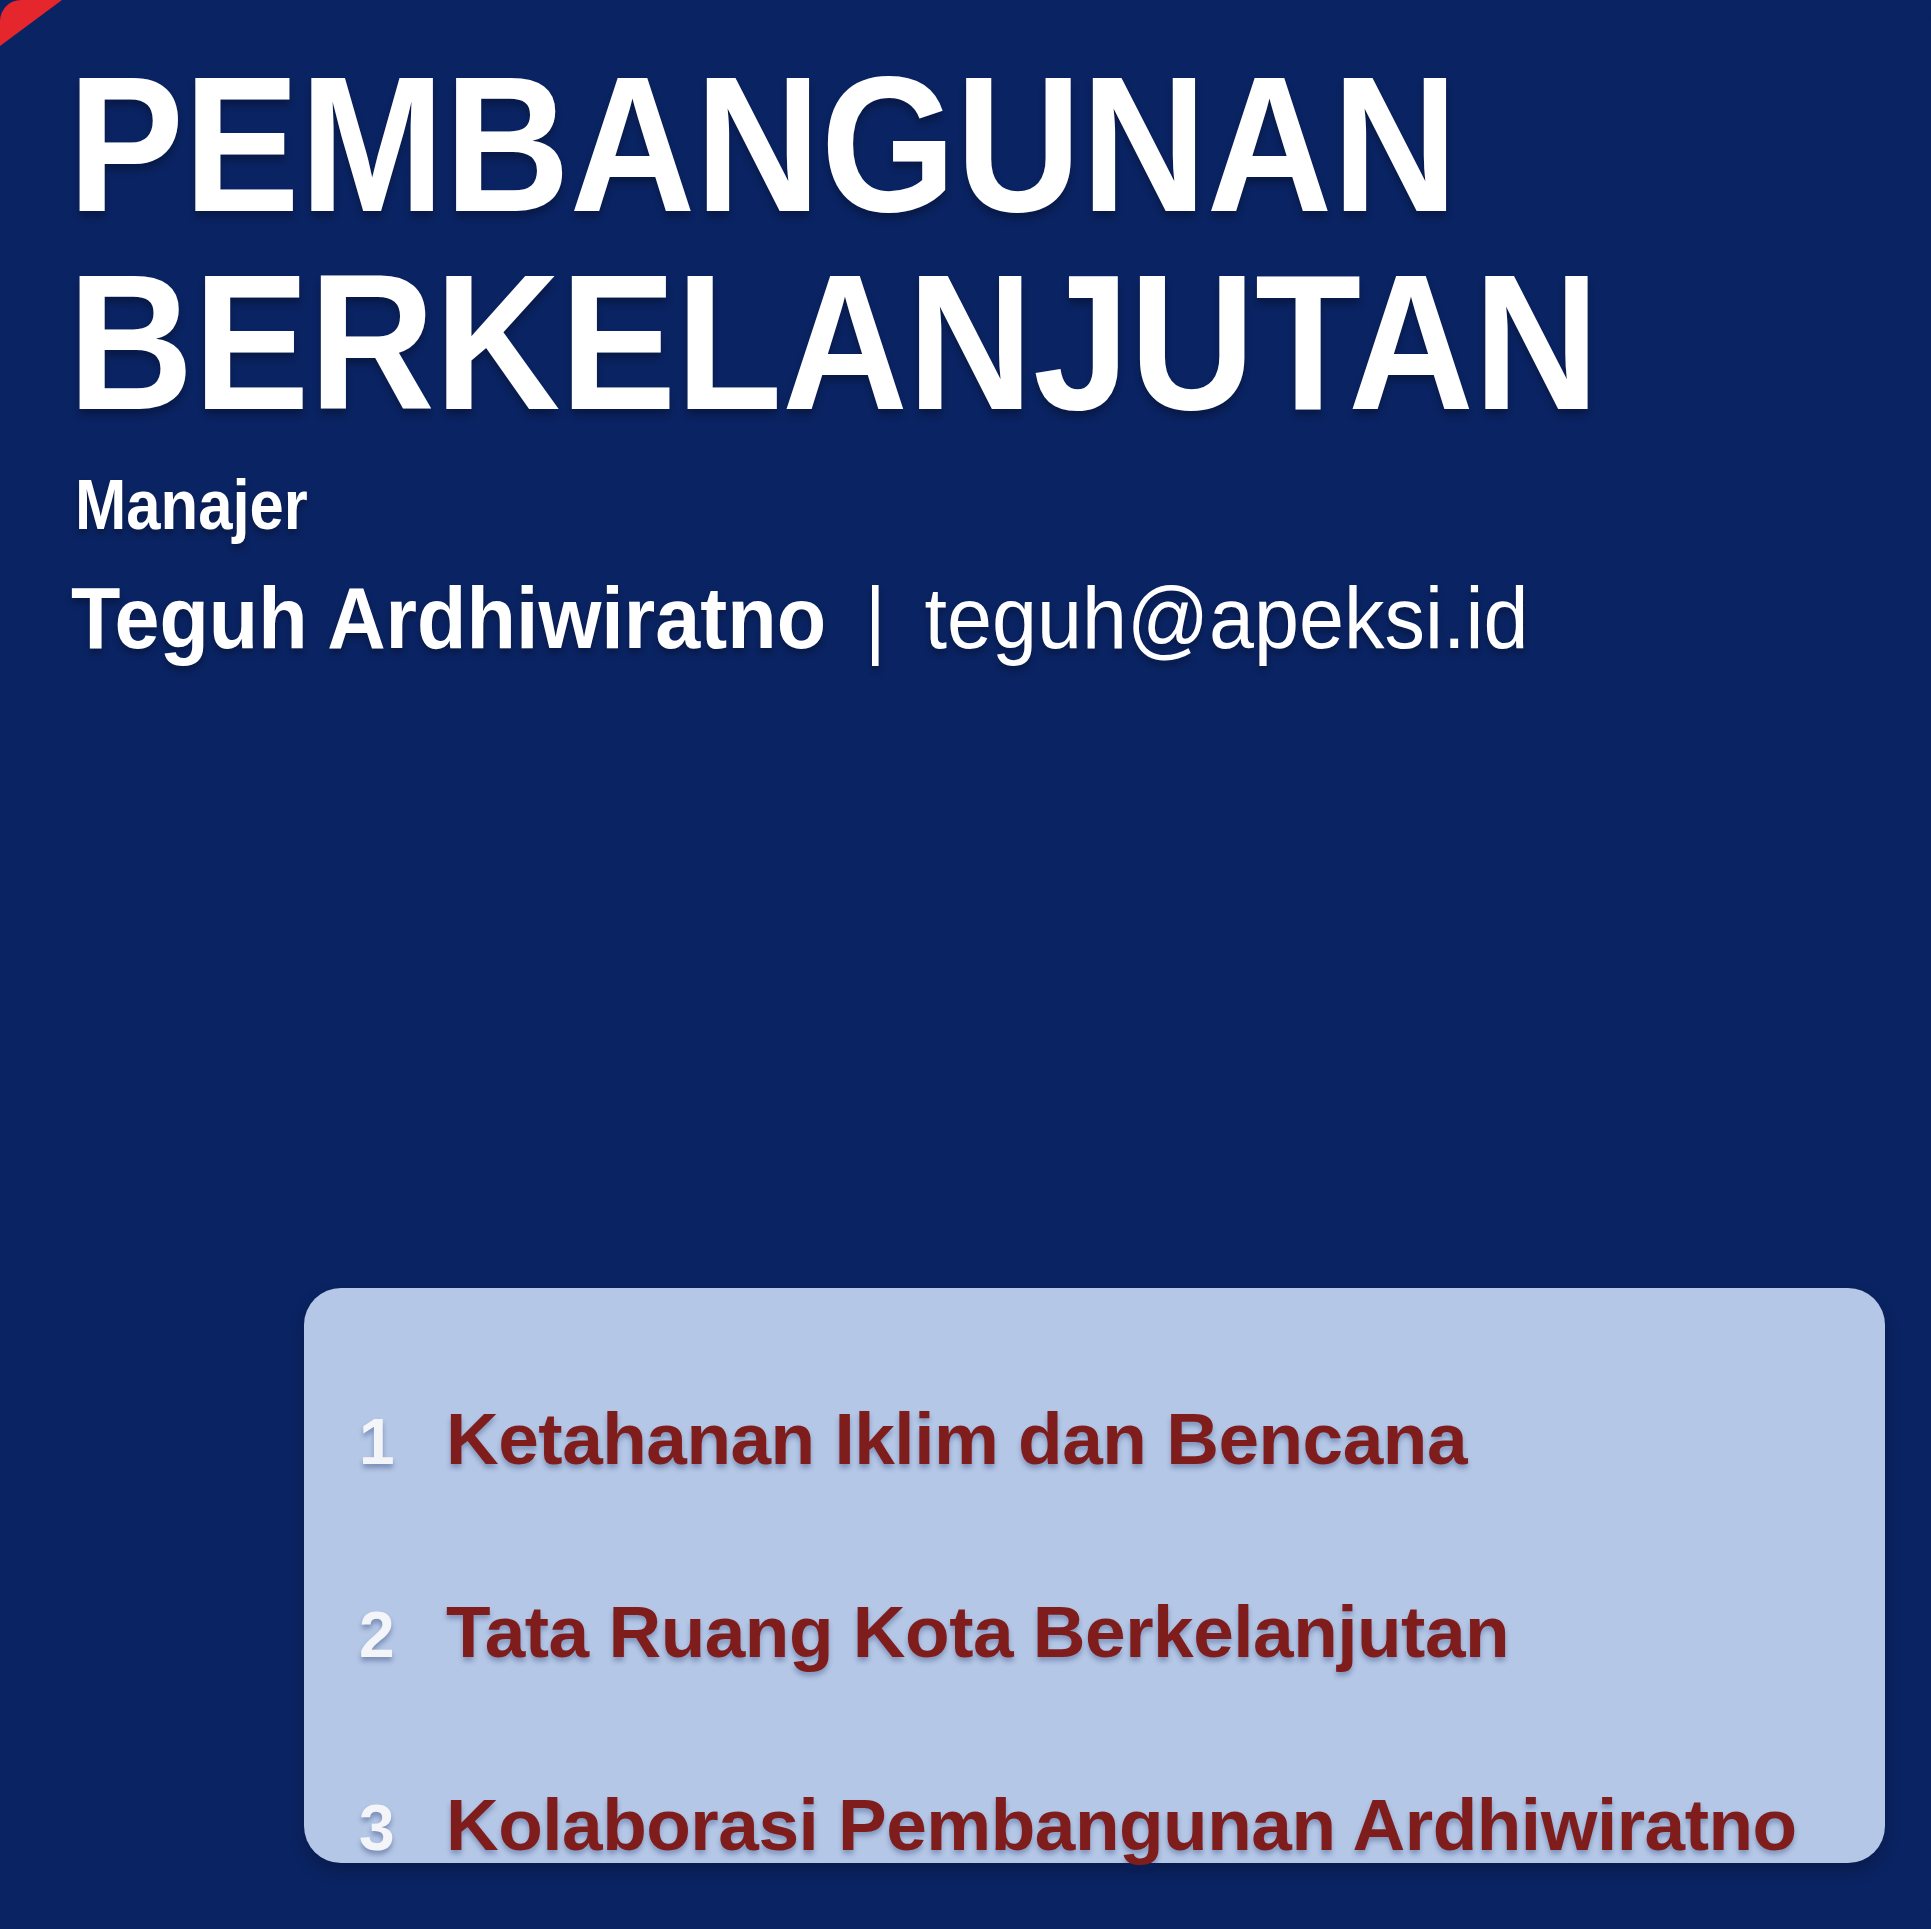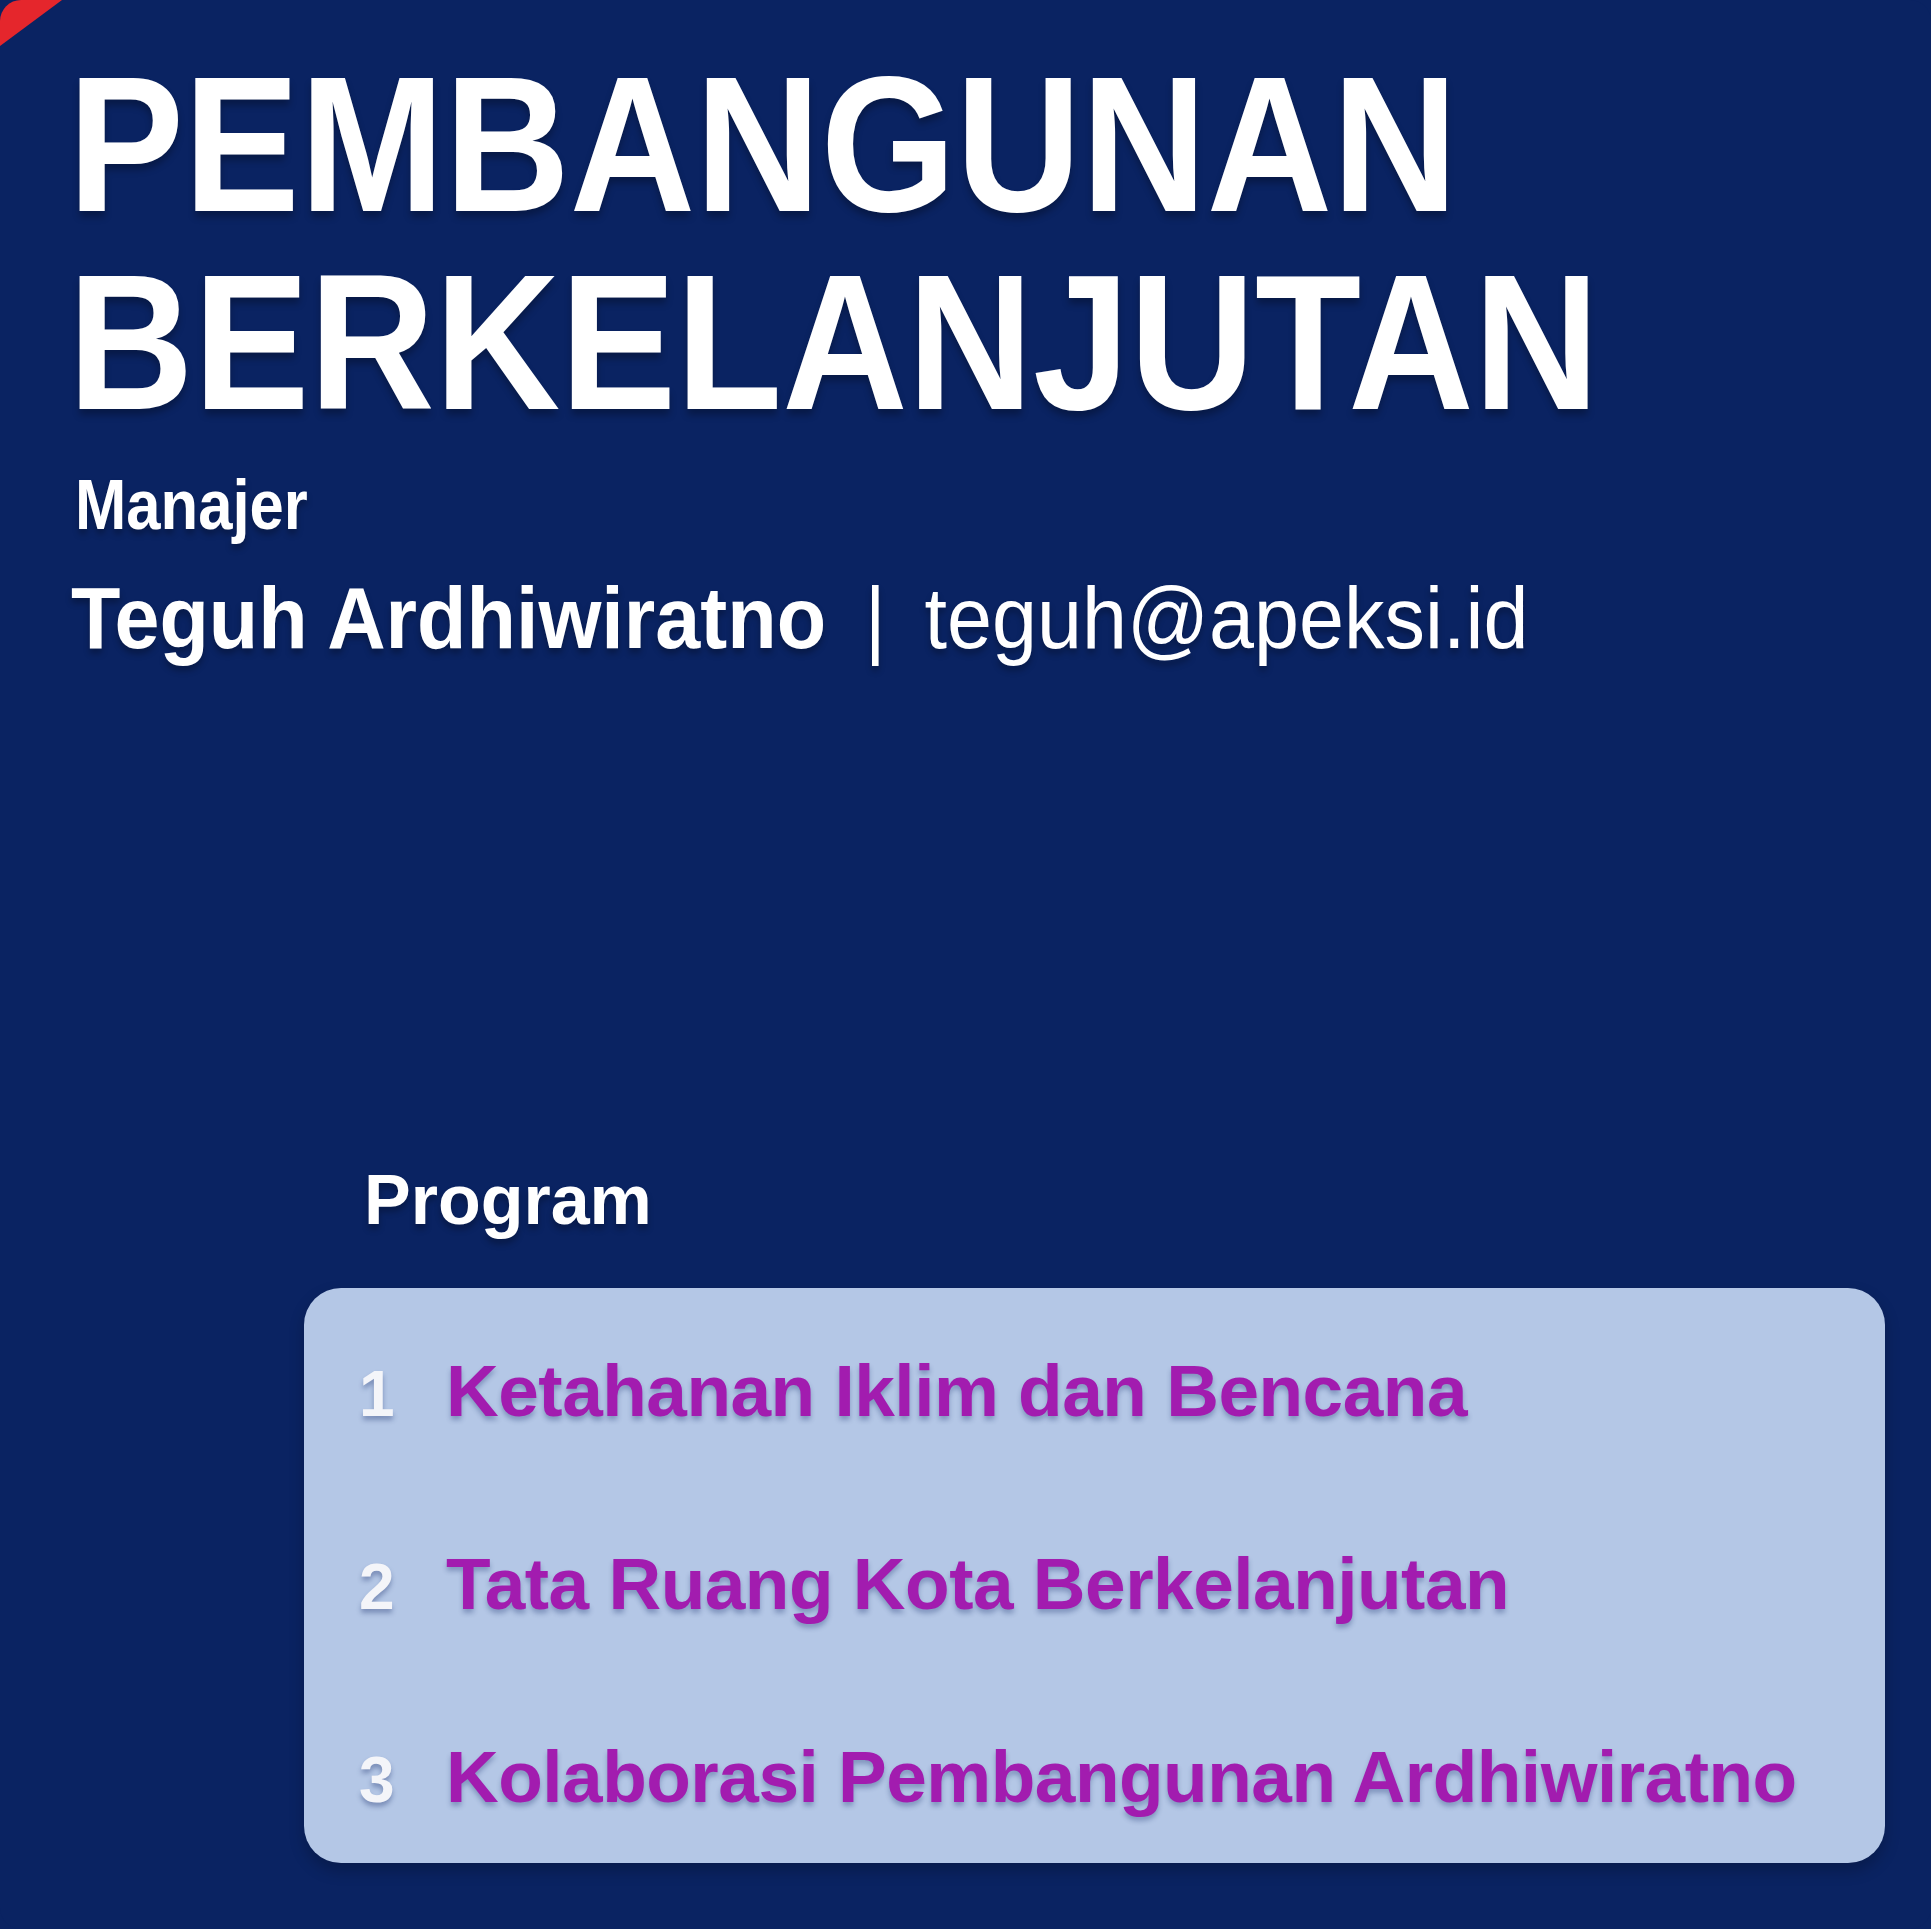--- a/index.html
+++ b/index.html
@@ -62,23 +62,24 @@
   }
   .row-1{top:54px;}
   .row-2{top:247px;}
   .row-3{top:440px;}
   .program-row .num{
     width:87px;flex:0 0 87px;
     font-size:64px;font-weight:bold;color:#F4F5F9;
     text-shadow:0 3.9px 4.8px rgba(13,35,98,0.35);
   }
   .program-row .label{
-    font-size:73px;font-weight:bold;color:#a21caf;
+    font-size:73px;font-weight:bold;color:#7f1d1d;
     letter-spacing:-0.5px;
     text-shadow:0 3.9px 4.8px rgba(13,35,98,0.30);
+    margin-top:48px;
   }
 </style>
 </head>
 <body>
 
 <div class="page">
 
   <div class="corner-accent"></div>
 
   <div class="title">
@@ -87,21 +88,20 @@
   </div>
 
   <div class="role">Manajer</div>
 
   <div class="contact">
     <span class="name">Teguh Ardhiwiratno</span>
     <span class="sep">|</span>
     <span class="email">teguh@apeksi.id</span>
   </div>
 
-  <div class="program-label">Program</div>
 
   <div class="program-card">
 
     <div class="program-row row-1">
       <span class="num">1</span>
       <span class="label">Ketahanan Iklim dan Bencana</span>
     </div>
 
     <div class="program-row row-2">
       <span class="num">2</span>

